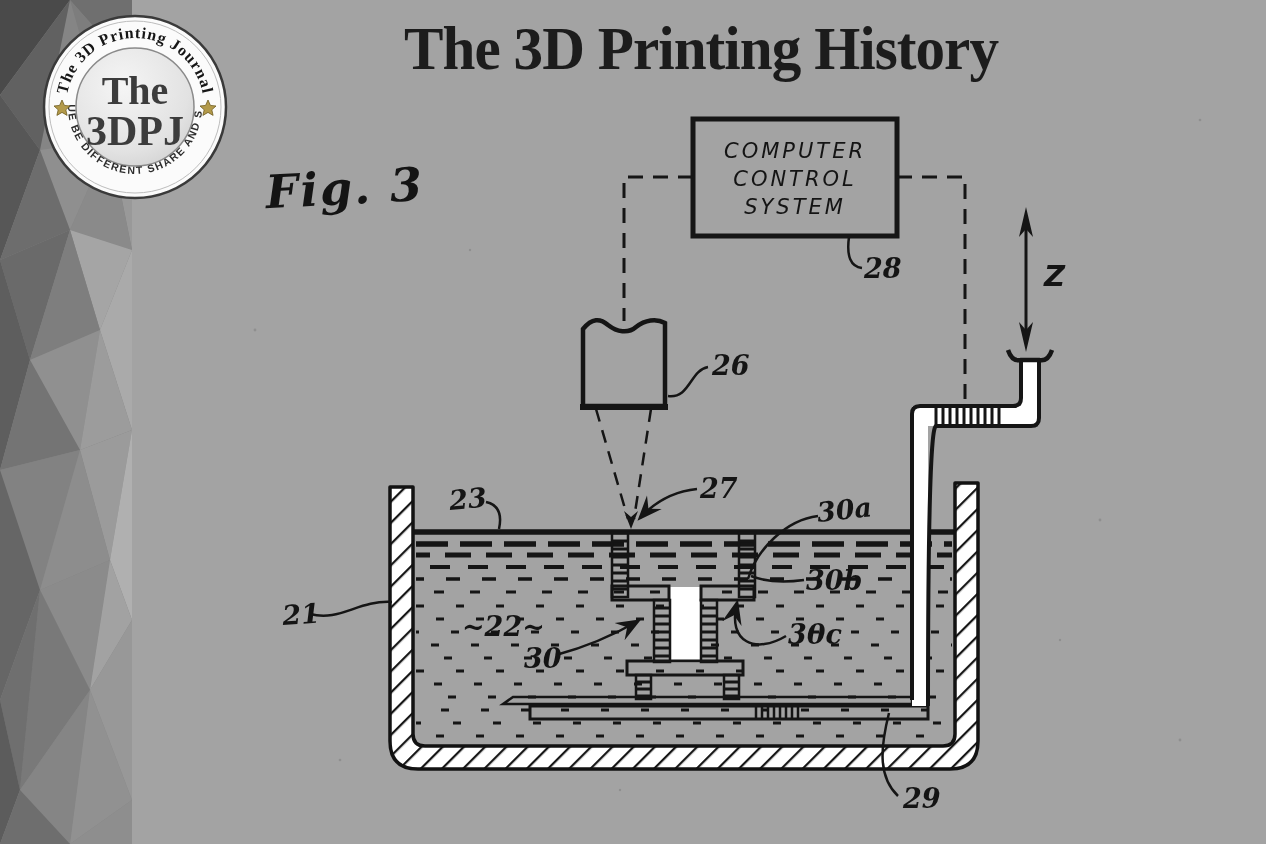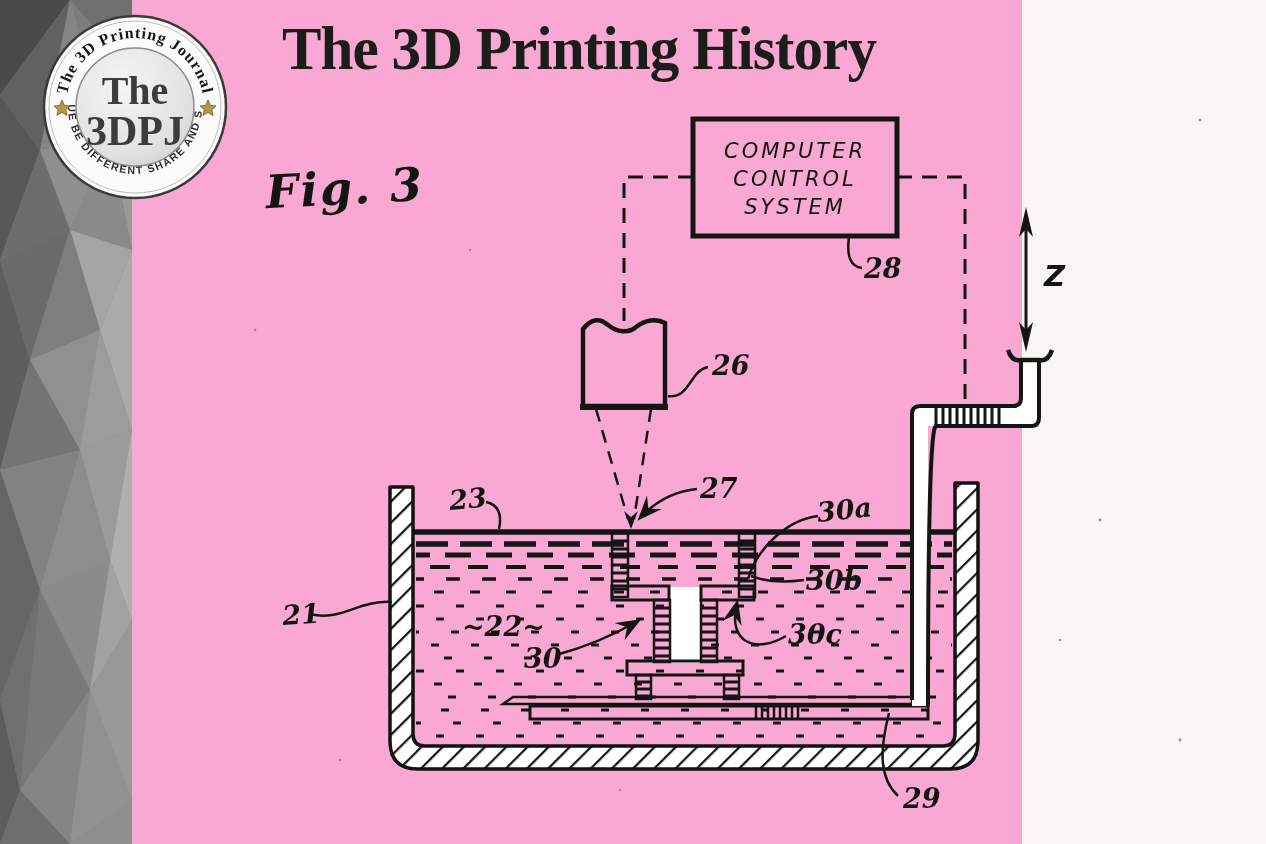--- a/index.html
+++ b/index.html
@@ -1,17 +1,17 @@
 <!DOCTYPE html>
 <html><head>
 <meta charset="utf-8">
 <style>
   html,body{margin:0;padding:0;}
   body{width:1266px;height:844px;overflow:hidden;background:#f8f7f4;font-family:"Liberation Sans",sans-serif;}
-  .stage{position:relative;width:1022px;height:844px;background:#f9a8d4;}
+  .stage{position:relative;width:1266px;height:844px;background:#a3a3a3;}
   .sidebar{position:absolute;left:0;top:0;width:132px;height:844px;}
   .logo{position:absolute;left:40px;top:12px;width:190px;height:190px;}
   .title{position:absolute;left:150px;right:14px;top:14px;margin:0;text-align:center;
          font-family:"Liberation Serif",serif;font-weight:bold;font-size:61px;color:#1c1c1c;
          transform:scaleX(.97);letter-spacing:-1px;}
   svg.fullsvg{position:absolute;left:0;top:0;width:1266px;height:844px;}
   
   .ink{stroke:#151515;fill:none;}
   .fillink{fill:#151515;stroke:none;}
   text.lbl{font-family:"DejaVu Serif",serif;font-style:italic;font-weight:600;font-size:27px;fill:#141414;}

